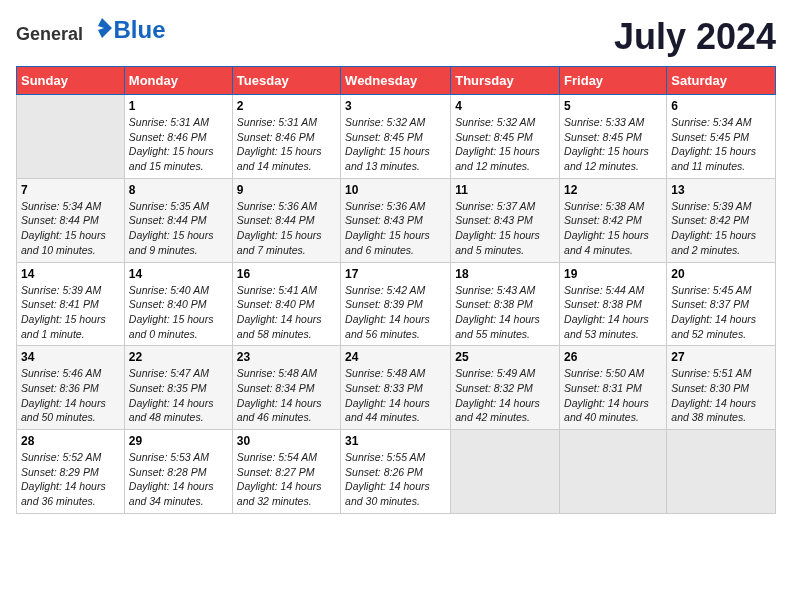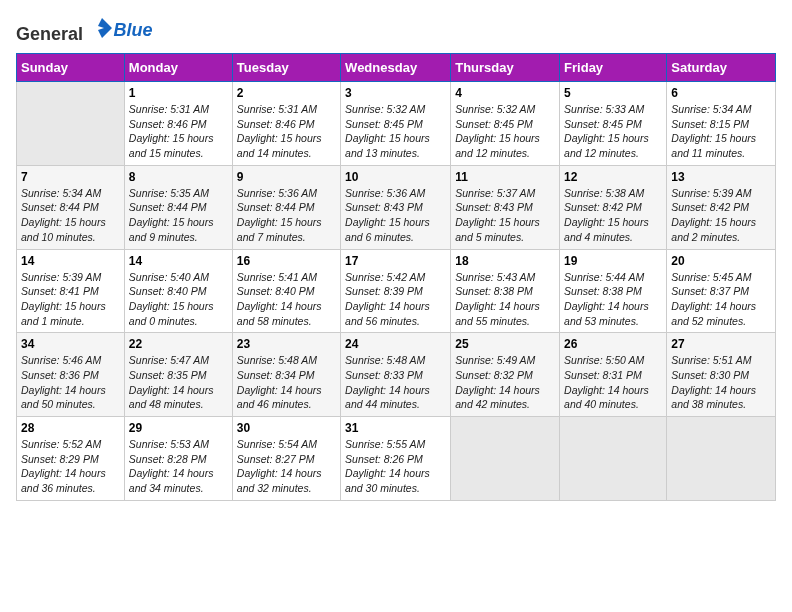--- a/index.html
+++ b/index.html
@@ -11,32 +11,30 @@
       padding: 16px;
     }
     .header-area {
       display: flex;
       justify-content: space-between;
       align-items: flex-start;
       margin-bottom: 8px;
     }
     .logo {
       display: flex;
-      align-items: center;
     }
     .logo-text-general {
       font-size: 18px;
       font-weight: bold;
       color: #333;
     }
     .logo-text-blue {
-      font-size: 18px;
+      font-size: 24px;
       font-weight: bold;
       color: #1565c0;
-      font-style: italic;
     }
     .logo-icon {
       width: 24px;
       height: 24px;
       margin-left: 2px;
     }
     .title-area {
       text-align: right;
     }
     .main-title {
@@ -47,21 +45,21 @@
     .subtitle {
       font-size: 15px;
       color: #333;
     }
     table {
       width: 100%;
       border-collapse: collapse;
       font-size: 11px;
     }
     thead tr th {
-      background-color: #a21caf;
+      background-color: #ef4444;
       color: #fff;
       padding: 6px 4px;
       text-align: left;
       font-size: 13px;
       font-weight: bold;
       border: 1px solid #1565c0;
     }
     tbody tr td {
       border: 1px solid #ccc;
       padding: 4px 4px;
@@ -100,20 +98,21 @@
       <span class="logo-text-general">General</span>
       <svg class="logo-icon" viewBox="0 0 24 24">
         <polygon points="12,2 22,12 12,22 8,14 14,12 8,10" fill="#1565c0"></polygon>
       </svg>
     </div>
     <div>
       <span class="logo-text-blue">Blue</span>
     </div>
   </div>
   <div class="title-area">
+    <div class="main-title">July 2024</div>
   </div>
 </div>
 
 <table>
   <thead>
     <tr id="days-header">
     <th>Sunday</th>
         <th>Monday</th>
         <th>Tuesday</th>
         <th>Wednesday</th>
@@ -156,21 +155,21 @@
         <td>
           <span class="day-number">5</span>
           <div class="day-info">Sunrise: 5:33 AM
 Sunset: 8:45 PM
 Daylight: 15 hours
 and 12 minutes.</div>
         </td>
         <td>
           <span class="day-number">6</span>
           <div class="day-info">Sunrise: 5:34 AM
-Sunset: 8:15 PM
+Sunset: 5:45 PM
 Daylight: 15 hours
 and 11 minutes.</div>
         </td>
       </tr>
       <tr>
         <td>
           <span class="day-number">7</span>
           <div class="day-info">Sunrise: 5:34 AM
 Sunset: 8:44 PM
 Daylight: 15 hours

